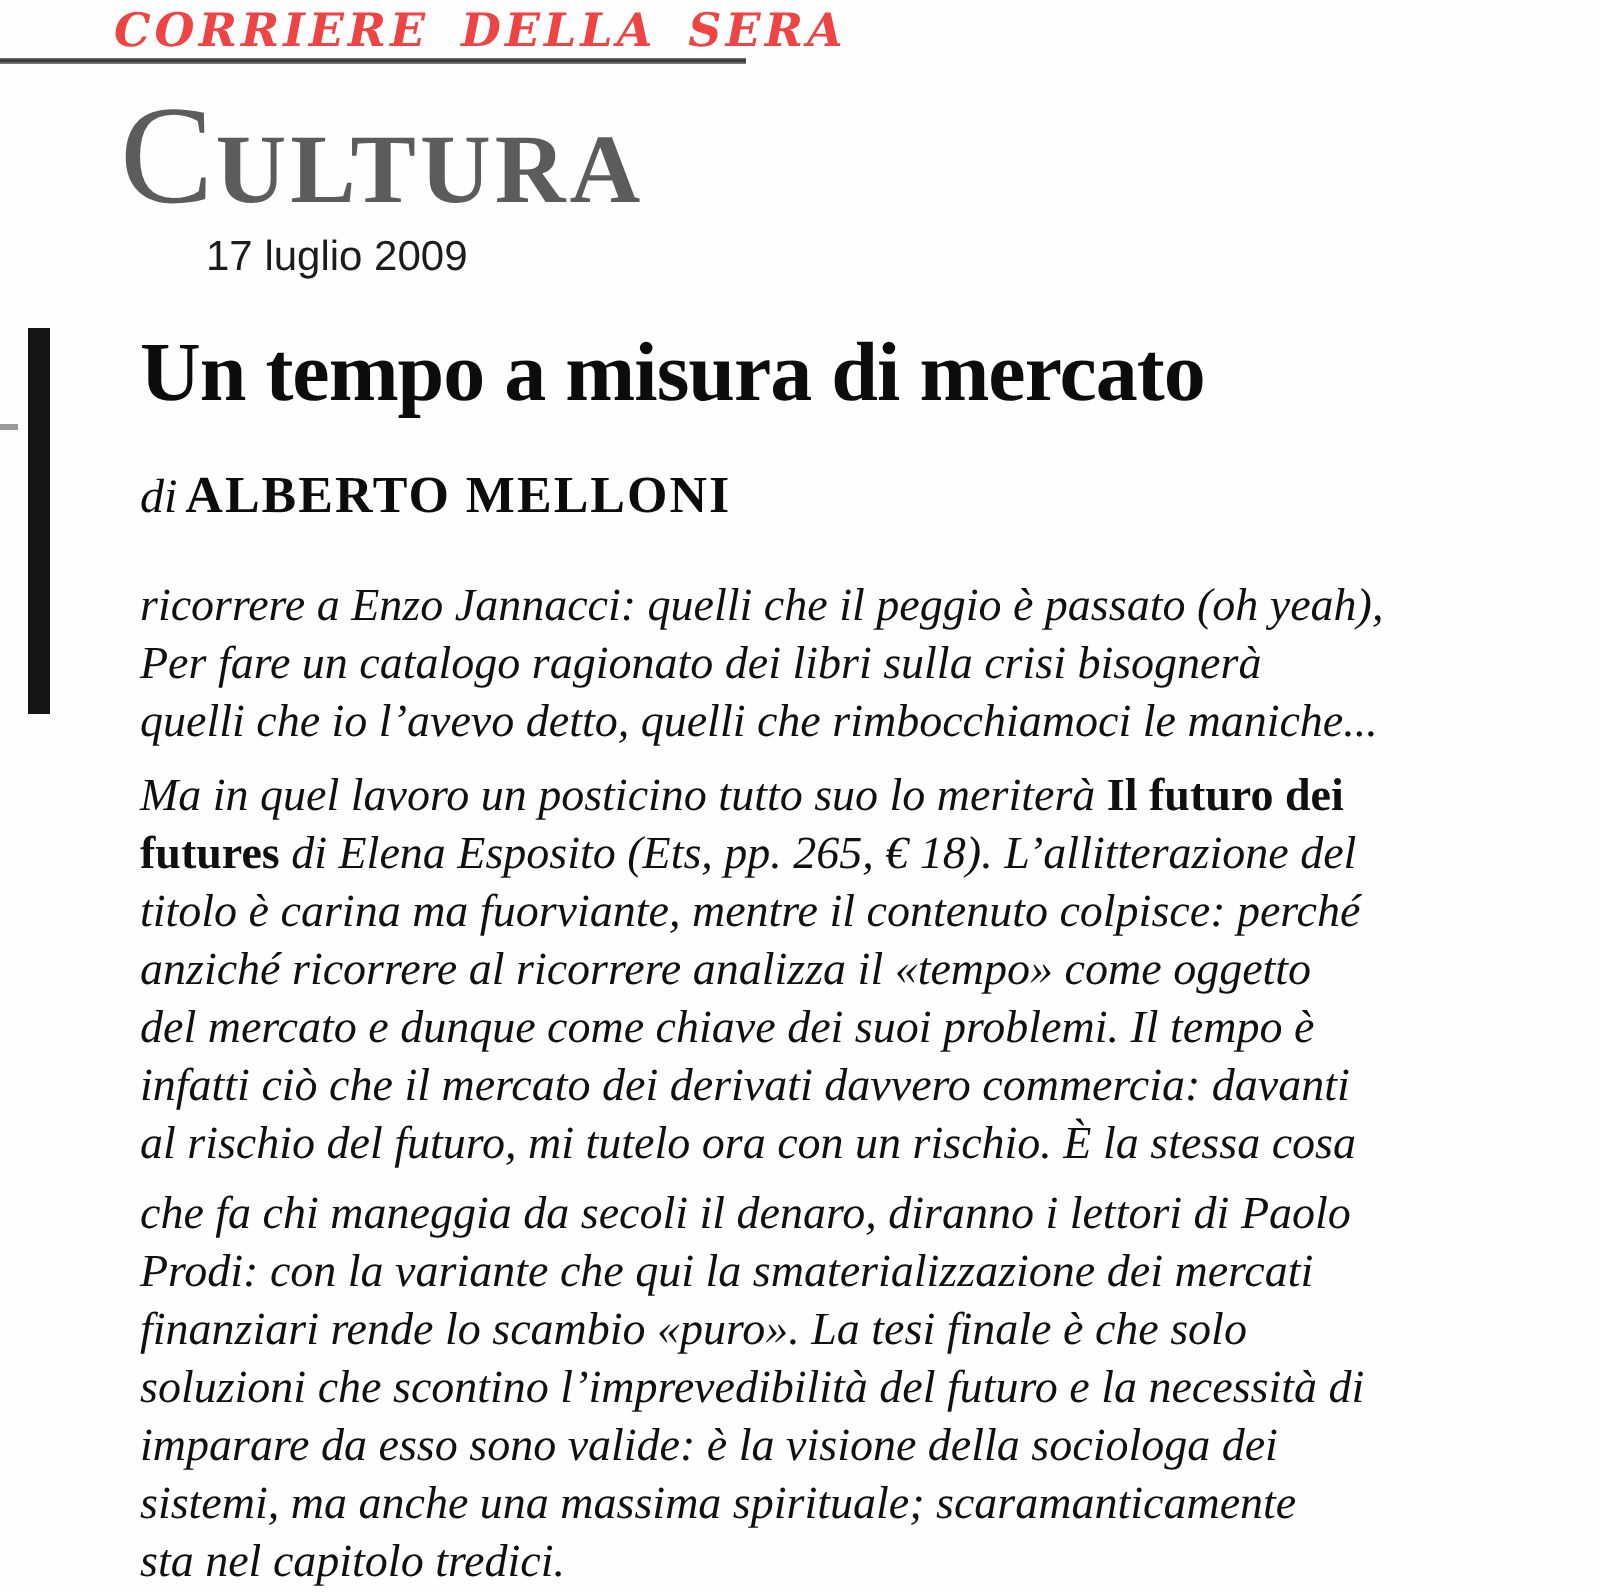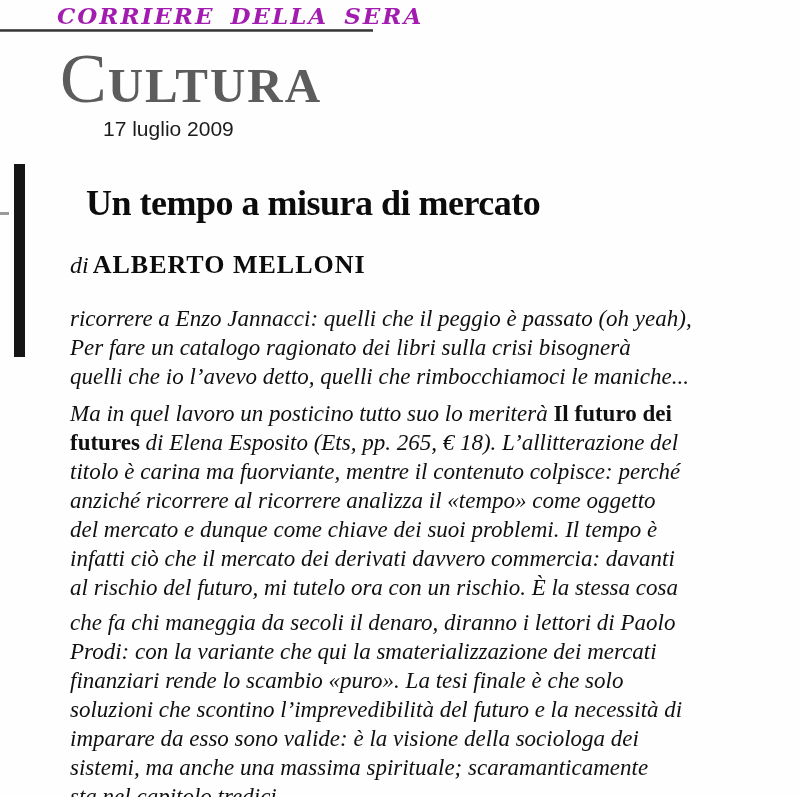--- a/index.html
+++ b/index.html
@@ -21,21 +21,21 @@
   .masthead {
     position: absolute;
     left: 57px;
     top: 2px;
     font-family: "DejaVu Serif", serif;
     font-style: italic;
     font-weight: bold;
     font-size: 23px;
     letter-spacing: 2px;
     word-spacing: 6px;
-    color: #a21caf;
+    color: #ef4444;
     white-space: nowrap;
   }
   .masthead-rule {
     position: absolute;
     left: 0;
     top: 29px;
     width: 373px;
     height: 3px;
     background: linear-gradient(to bottom, #777 0%, #2e2e2e 45%, #888 100%);
   }
@@ -155,21 +155,21 @@
     <span class="section-initial">C</span><span class="section-rest">ULTURA</span>
   </div>
 
   <div class="dateline">17 luglio 2009</div>
 
   <div class="side-bar"></div>
   <div class="scan-dash"></div>
 
   <div class="article">
 
-    <h1 class="headline" style="margin:16px; font-size:36px;">Un tempo a misura di mercato</h1>
+    <h1 class="headline" style="margin:0; font-size:42px;">Un tempo a misura di mercato</h1>
 
     <div class="byline">
       <span class="byline-prefix">di</span>
       <span class="byline-author">ALBERTO MELLONI</span>
     </div>
 
     <div class="body-copy">
 
       <div class="para para-first">
         <div class="tline">ricorrere a Enzo Jannacci: quelli che il peggio è passato (oh yeah),</div>

